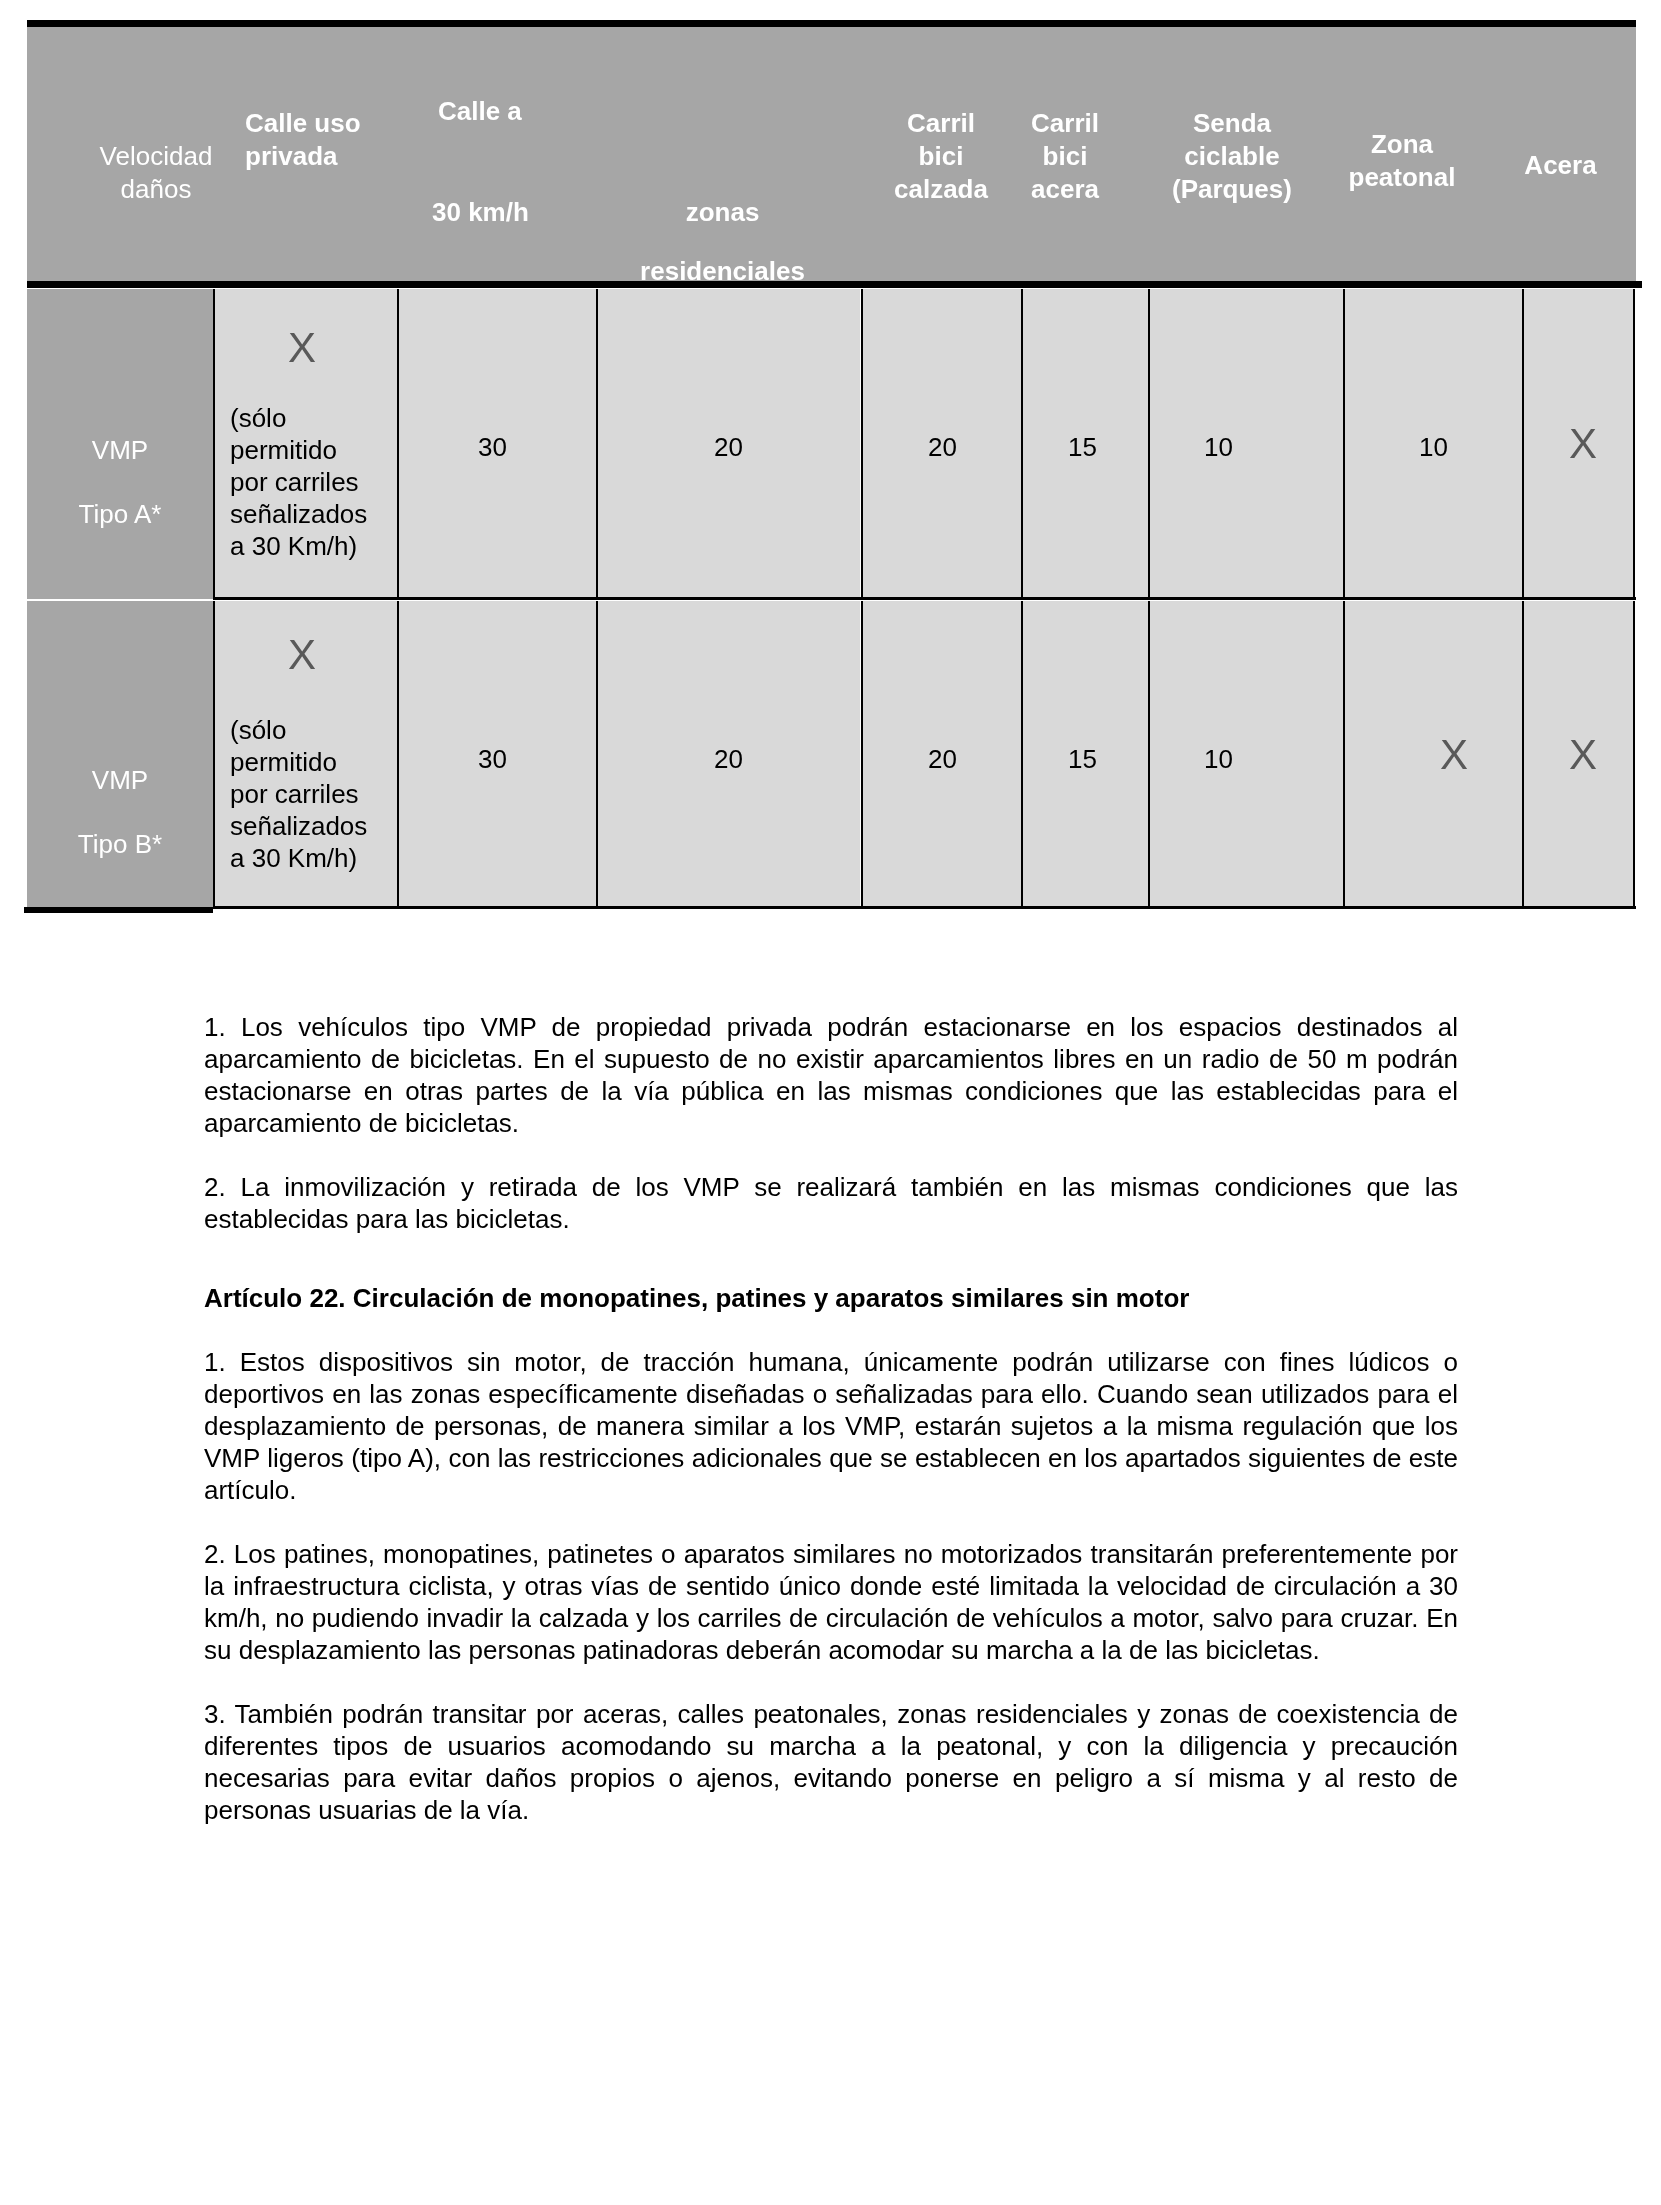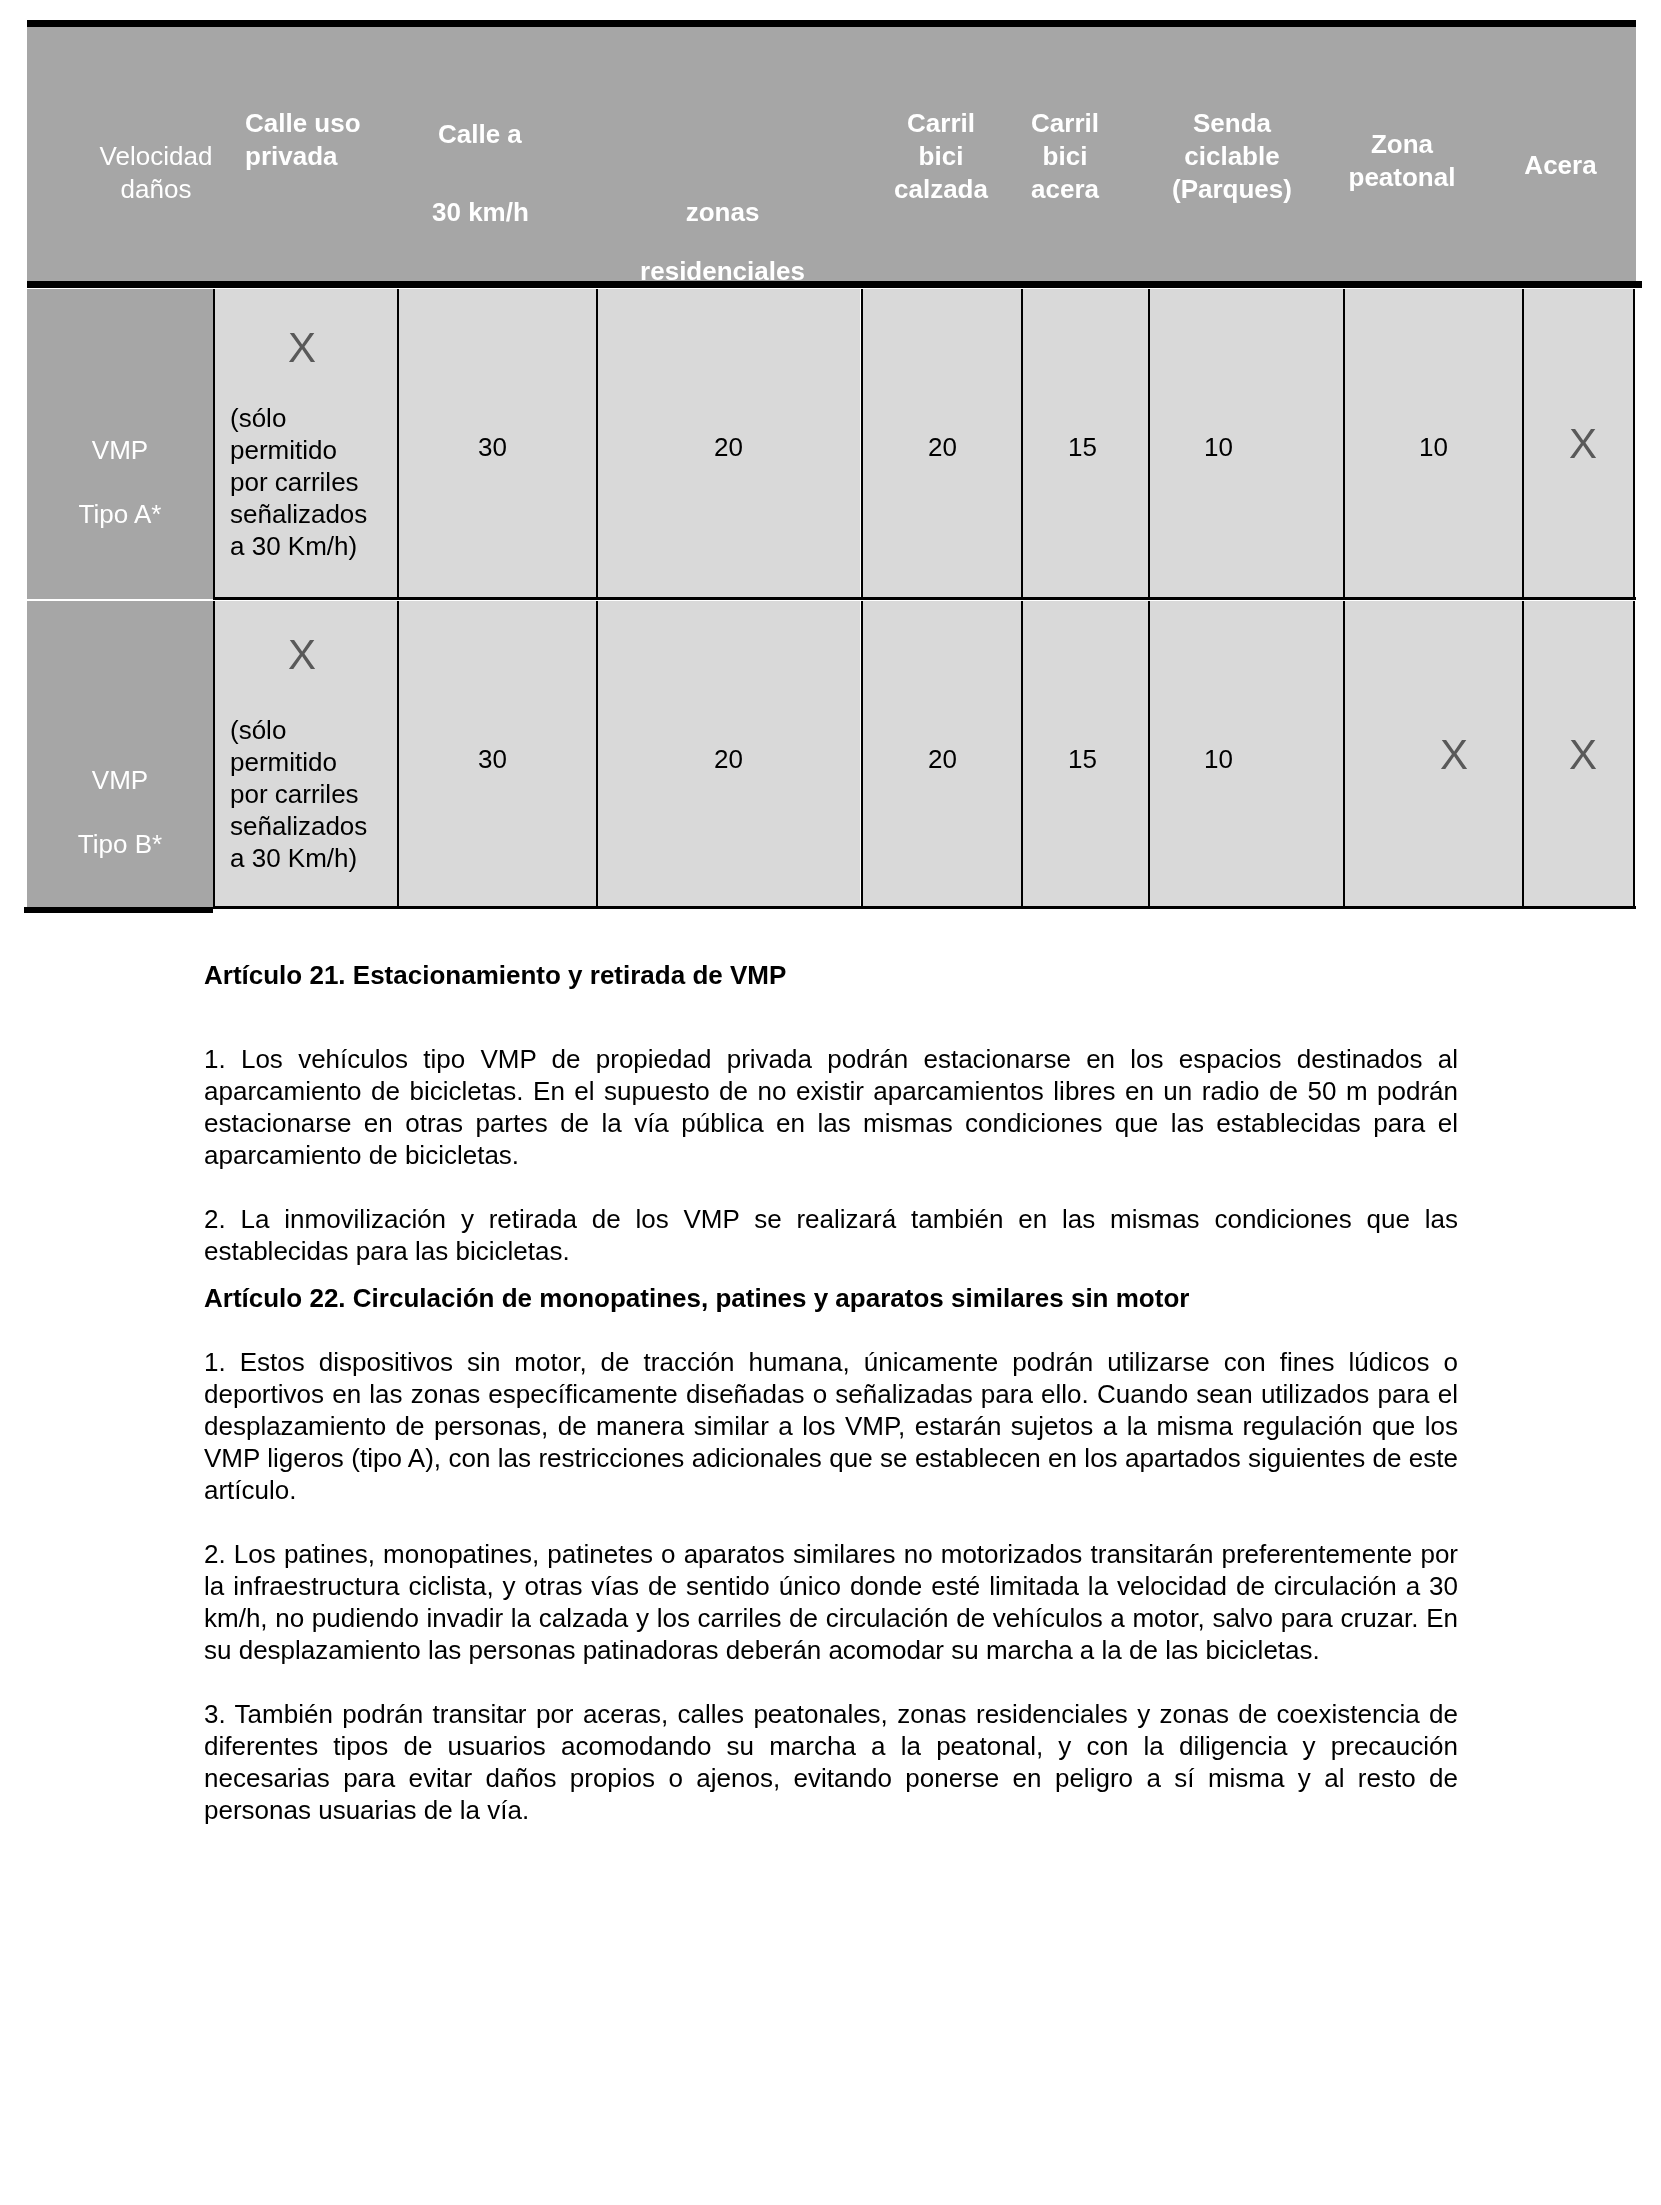--- a/index.html
+++ b/index.html
@@ -40,21 +40,21 @@
   <div class="topbar"></div>
   <div class="hdr">
     <div class="hcell c" style="left:0;top:113px;width:162px;margin-left:48px;">
       <div>Velocidad</div>
       <div>daños</div>
     </div>
     <div class="hcell b" style="left:218px;top:80px;">
       <div>Calle uso</div>
       <div>privada</div>
     </div>
-    <div class="hcell b" style="left:411px;top:91px;">
+    <div class="hcell b" style="left:411px;top:68px;">
       <div>Calle a</div>
     </div>
     <div class="hcell b" style="left:405px;top:169px;">
       <div>30 km/h</div>
     </div>
     <div class="hcell b c" style="left:582px;top:169px;width:227px;">
       <div>zonas</div>
       <div style="margin-top:26px;">residenciales</div>
     </div>
     <div class="hcell b c" style="left:831px;top:80px;width:166px;">
@@ -157,21 +157,20 @@
     <div class="cell" style="left:1495px;width:113px;border-right:2.3px solid #000;">
       <div class="xmark" style="left:45px;top:130px;">X</div>
     </div>
   </div>
   <div class="rowline" style="top:886px;width:1423px;height:3px;"></div>
   <div class="botbar-left" style="top:887px;"></div>
   <div class="rightline" style="left:1606px;top:269px;height:310px;"></div>
 </div>
 
 <div class="doc" style="top:959px;">
-  <h2>Artículo 21. Estacionamiento y retirada de VMP</h2>
   <p style="margin-top:52px;">1. Los vehículos tipo VMP de propiedad privada podrán estacionarse en los espacios destinados al aparcamiento de bicicletas. En el supuesto de no existir aparcamientos libres en un radio de 50 m podrán estacionarse en otras partes de la vía pública en las mismas condiciones que las establecidas para el aparcamiento de bicicletas.</p>
   <p style="margin-top:32px;">2. La inmovilización y retirada de los VMP se realizará también en las mismas condiciones que las establecidas para las bicicletas.</p>
 </div>
 
 <div class="doc" style="top:1282px;">
   <h2>Artículo 22. Circulación de monopatines, patines y aparatos similares sin motor</h2>
   <p style="margin-top:32px;">1. Estos dispositivos sin motor, de tracción humana, únicamente podrán utilizarse con fines lúdicos o deportivos en las zonas específicamente diseñadas o señalizadas para ello. Cuando sean utilizados para el desplazamiento de personas, de manera similar a los VMP, estarán sujetos a la misma regulación que los VMP ligeros (tipo A), con las restricciones adicionales que se establecen en los apartados siguientes de este artículo.</p>
   <p style="margin-top:32px;">2. Los patines, monopatines, patinetes o aparatos similares no motorizados transitarán preferentemente por la infraestructura ciclista, y otras vías de sentido único donde esté limitada la velocidad de circulación a 30 km/h, no pudiendo invadir la calzada y los carriles de circulación de vehículos a motor, salvo para cruzar. En su desplazamiento las personas patinadoras deberán acomodar su marcha a la de las bicicletas.</p>
   <p style="margin-top:32px;">3. También podrán transitar por aceras, calles peatonales, zonas residenciales y zonas de coexistencia de diferentes tipos de usuarios acomodando su marcha a la peatonal, y con la diligencia y precaución necesarias para evitar daños propios o ajenos, evitando ponerse en peligro a sí misma y al resto de personas usuarias de la vía.</p>
 </div>

